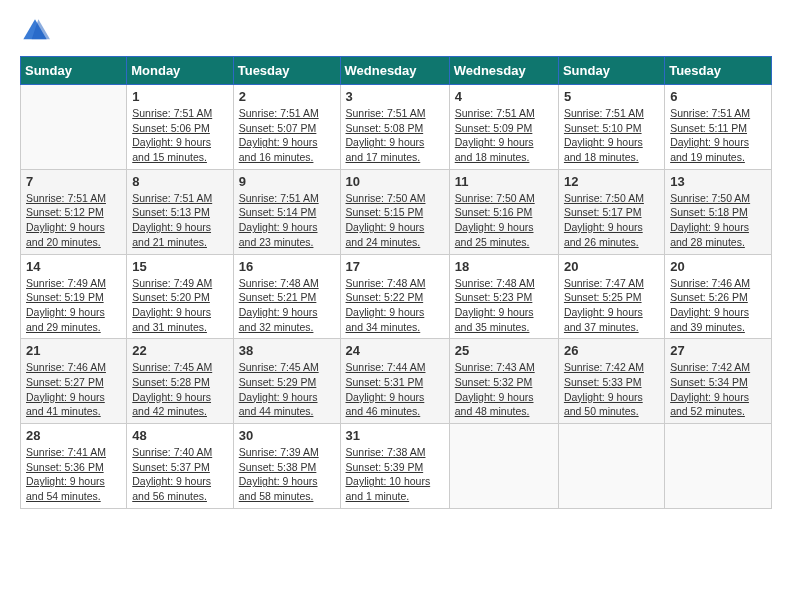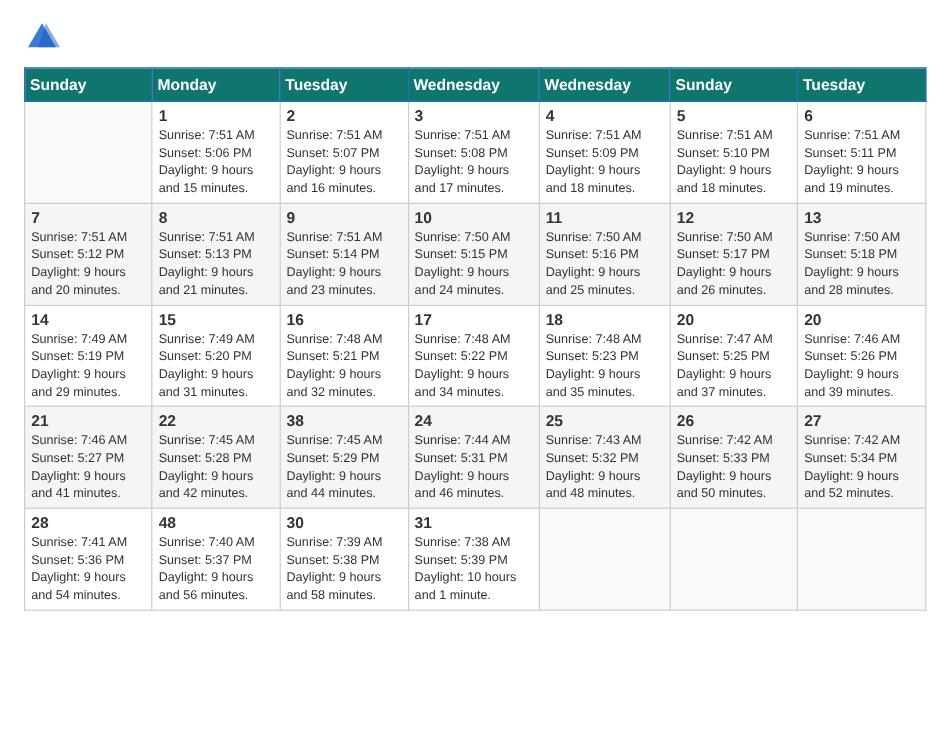--- a/index.html
+++ b/index.html
@@ -71,20 +71,21 @@
     .day-number {
       font-size: 13px;
       font-weight: bold;
       color: #333;
       margin-bottom: 2px;
     }
     .day-info {
       font-size: 10.5px;
       color: #333;
       line-height: 1.4;
+      text-decoration: underline;
     }
     .empty-cell {
       background: #f9f9f9;
     }
     .row-even {
       background: #f5f5f5;
     }
     .row-odd {
       background: #ffffff;
     }

